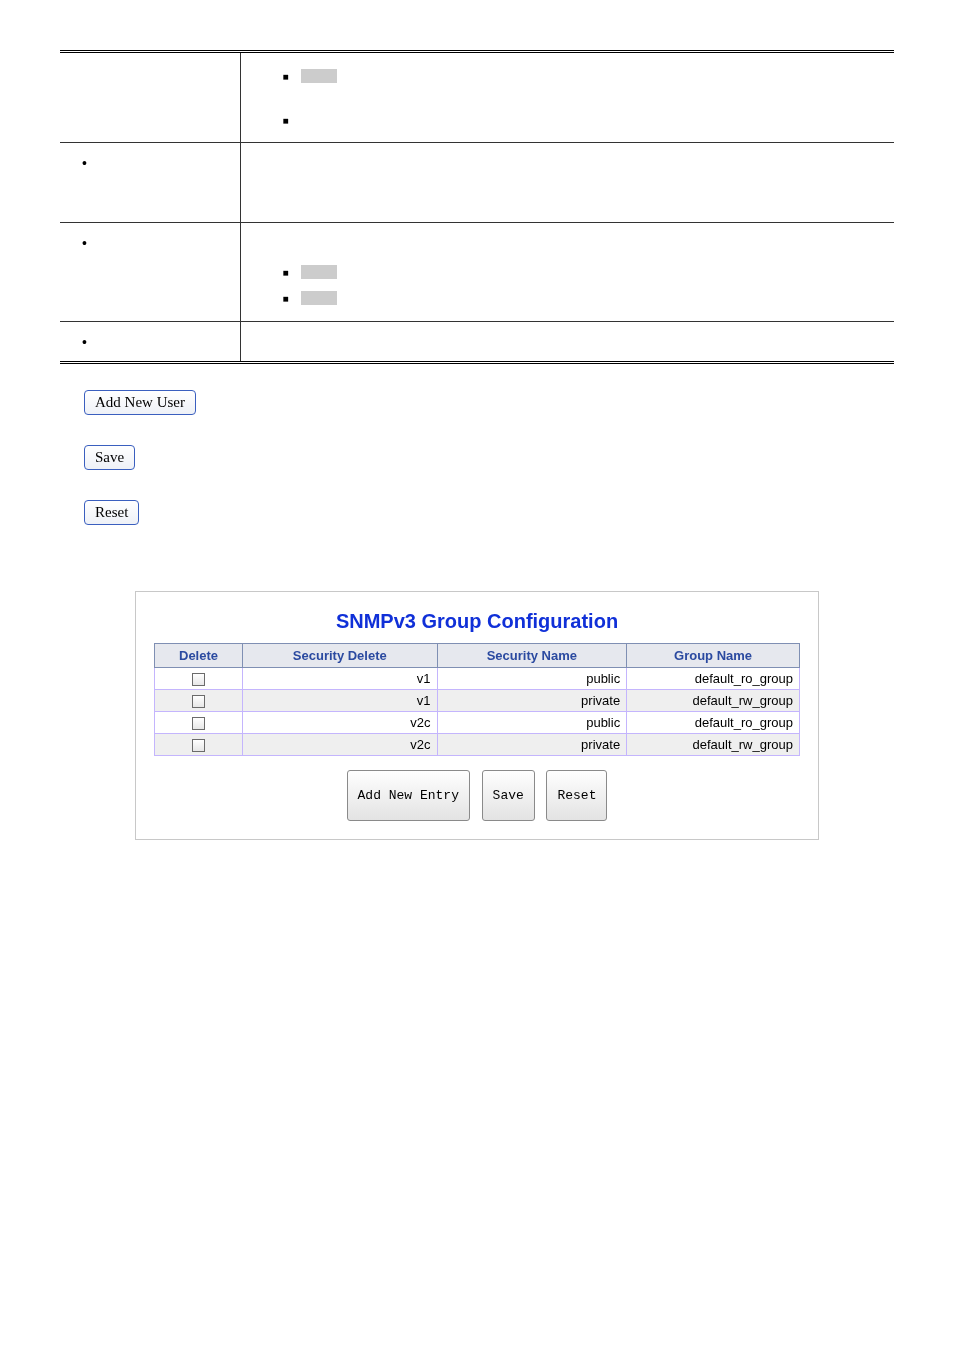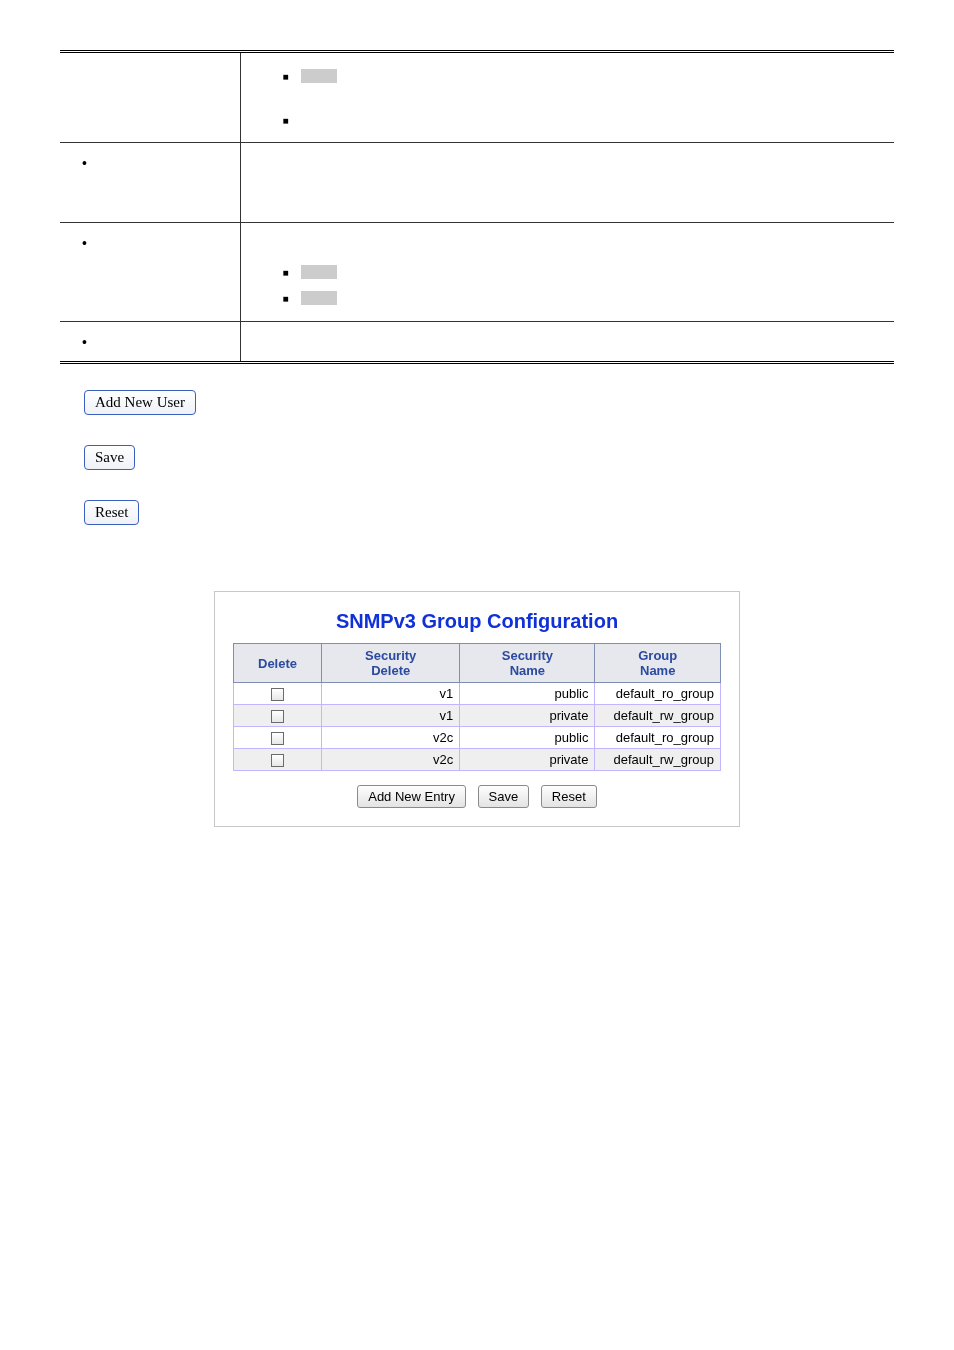--- a/index.html
+++ b/index.html
@@ -71,21 +71,21 @@
     border-radius: 4px;
     background: linear-gradient(#fff, #eef1f7);
     color: #000;
     margin: 6px 0;
     cursor: pointer;
   }
   .btn-row { margin: 18px 0; padding-left: 24px; }
 
   .panel {
     margin: 60px auto 0 auto;
-    width: 526px;
+    width: 684px;
     border: 1px solid #c8c8c8;
     padding: 14px 18px 18px 18px;
   }
   .panel-title {
     text-align: center;
     color: #1030d8;
     font-size: 20px;
     font-weight: bold;
     margin: 4px 0 10px 0;
   }
@@ -120,23 +120,23 @@
     border: 1px solid #6b6b6b;
     background: linear-gradient(#fff, #e7e7e7);
     vertical-align: middle;
   }
   .panel-btn-row {
     text-align: center;
     margin-top: 14px;
   }
   .os-btn {
     display: inline-block;
-    font-family: Liberation Sans, sans-serif;
+    font-family: Liberation Mono, monospace;
     font-size: 13px;
-    padding: 3px 10px;
+    padding: 17px 10px;
     margin: 0 4px;
     border: 1px solid #8a8a8a;
     border-radius: 3px;
     background: linear-gradient(#fefefe, #e3e3e3);
     cursor: pointer;
   }
 </style>
 </head>
 <body>
 

